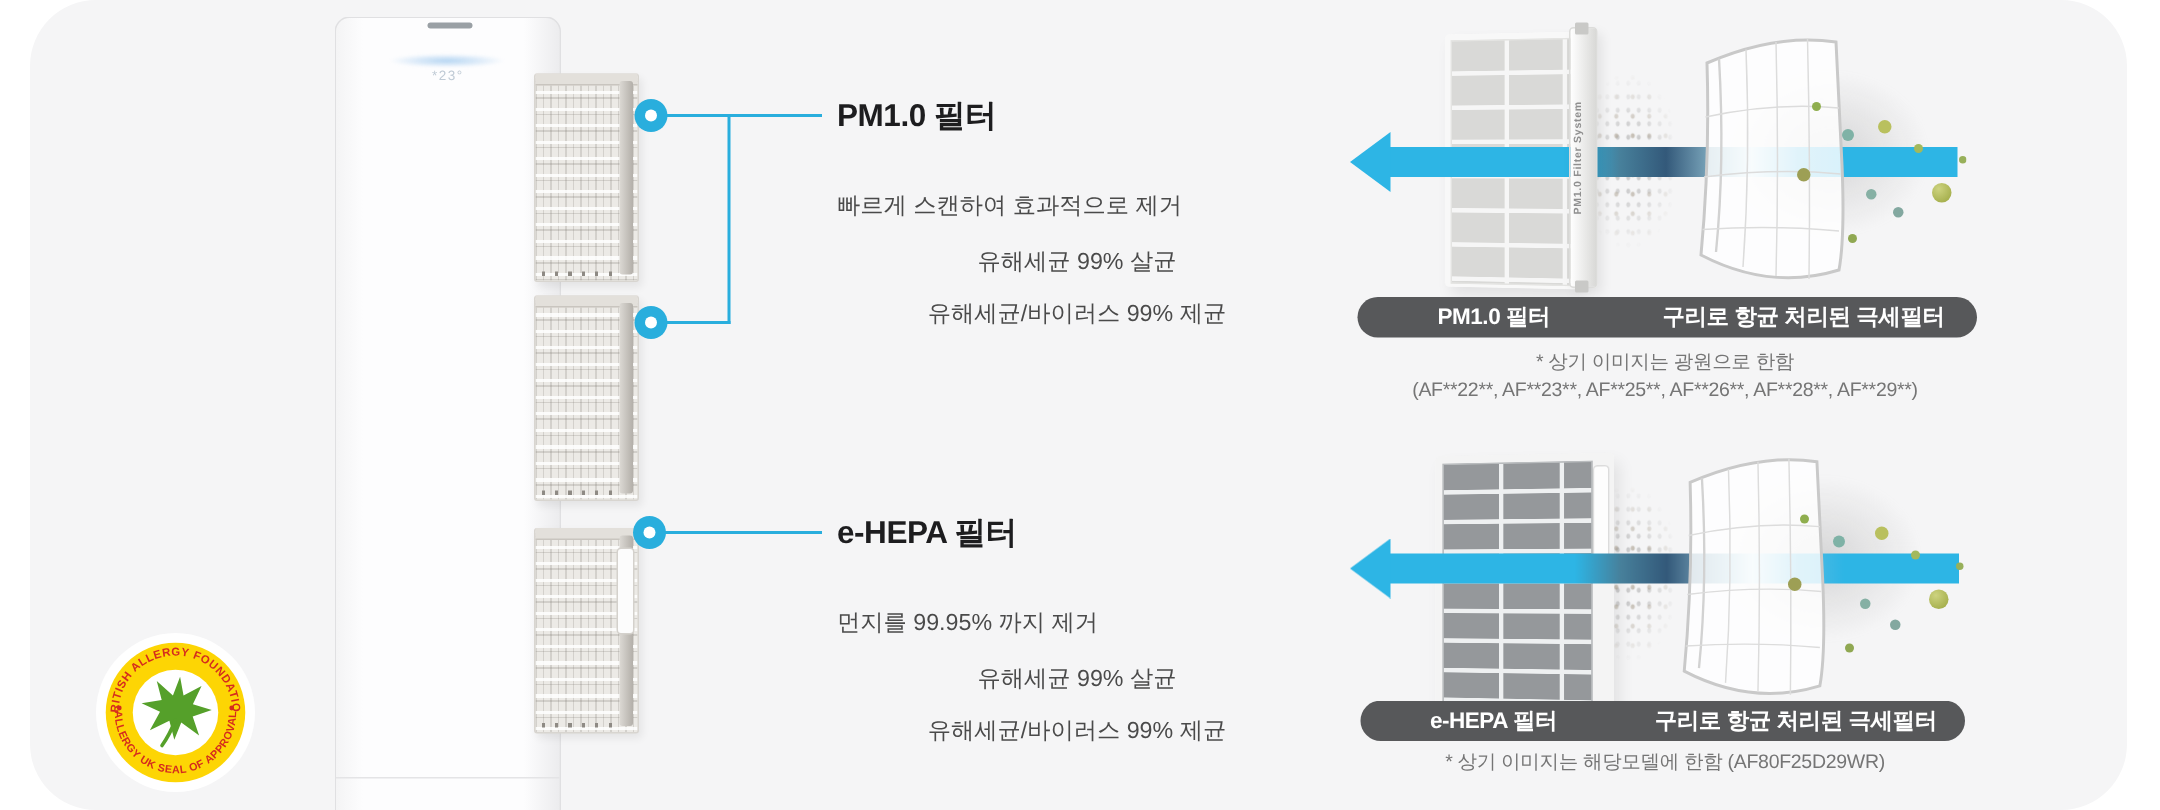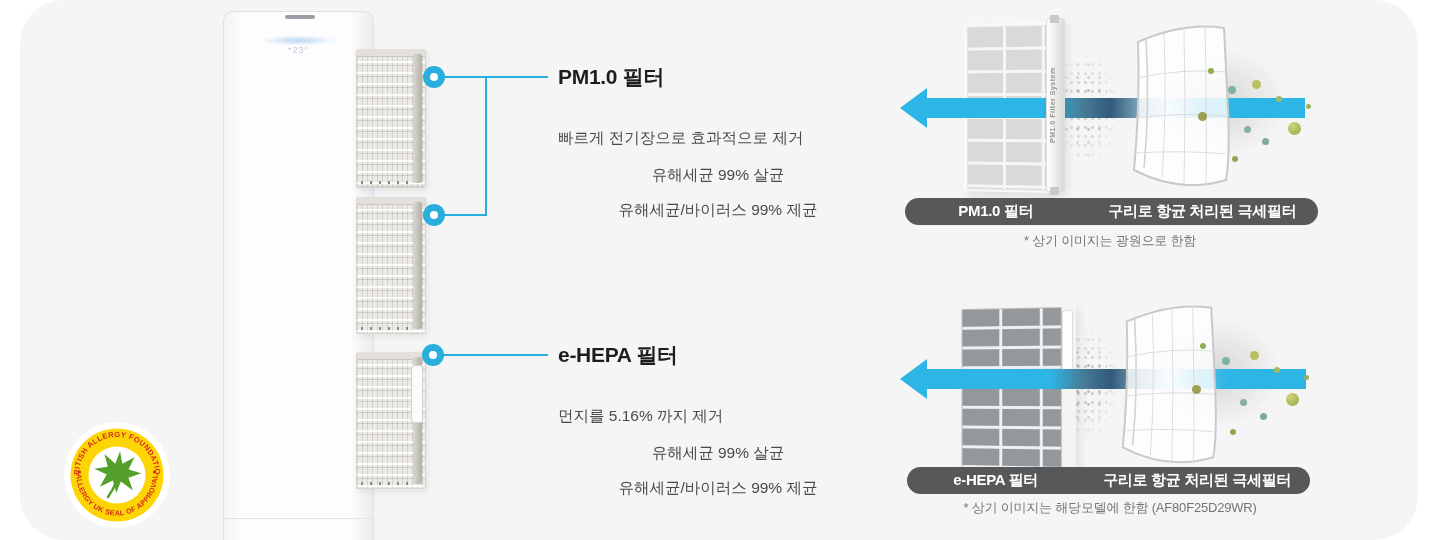--- a/index.html
+++ b/index.html
@@ -132,31 +132,31 @@
     <div class="cdot" style="left:402px;top:344px;"></div>
     <div class="cline" style="left:424px;top:76px;width:104px;height:2px;"></div>
     <div class="cline" style="left:465px;top:76px;width:2px;height:140px;"></div>
     <div class="cline" style="left:424px;top:214px;width:43px;height:2px;"></div>
     <div class="cline" style="left:423px;top:354px;width:105px;height:2px;"></div>
 
     <div class="cblock" style="left:538px;top:63px;">
       <h3>PM1.0 필터</h3>
       <p class="desc">
         <br>
-        <span>빠르게 전기장으로 효과적으로 제거</span>
+        <span>빠르게 스캔하여 효과적으로 제거</span>
       </p>
       <p class="pt">유해세균 99% 살균</p>
       <p class="pt">유해세균/바이러스 99% 제균</p>
     </div>
 
     <div class="cblock" style="left:538px;top:341px;">
       <h3>e-HEPA 필터</h3>
       <p class="desc">
         <br>
-        <span>먼지를 5.16% 까지 제거</span>
+        <span>먼지를 99.95% 까지 제거</span>
       </p>
       <p class="pt">유해세균 99% 살균</p>
       <p class="pt">유해세균/바이러스 99% 제균</p>
     </div>
 
     <div class="badge">
       <svg viewBox="0 0 110 110" width="110" height="110">
         <circle cx="55" cy="55" r="53" fill="#ffffff"></circle>
         <circle cx="55" cy="55" r="46.5" fill="#fdd504"></circle>
         <circle cx="55" cy="55" r="28.5" fill="#ffffff"></circle>
@@ -216,20 +216,21 @@
       <span class="p" style="left:388px;top:112px;width:13px;height:13px;background:radial-gradient(circle at 35% 30%,#cdd37f,#9aa53f);"></span>
       <span class="p" style="left:362px;top:128px;width:7px;height:7px;background:#83a8a0;"></span>
       <span class="p" style="left:406px;top:94px;width:5px;height:5px;background:#98b05a;"></span>
       <span class="p" style="left:332px;top:146px;width:6px;height:6px;background:#90a852;"></span>
 
       <div class="pill" style="left:5px;top:188px;width:413px;">
         <span class="s1">PM1.0 필터</span>
         <span class="s2">구리로 항균 처리된 극세필터</span>
       </div>
       <div class="note" style="top:222px;">* 상기 이미지는 광원으로 한함</div>
+      <div class="note" style="top:242px;">(AF**22**, AF**23**, AF**25**, AF**26**, AF**28**, AF**29**)</div>
     </div>
 
     <div class="diagram" style="left:880px;top:295px;height:230px;">
       <div class="cloud" style="left:245px;top:20px;width:140px;height:115px;"></div>
       <div class="speckles" style="left:150px;top:25px;width:72px;height:125px;"></div>
 
       <div class="panel hepa" style="left:55px;top:8px;width:100px;height:160px;">
         <div class="cells"></div>
         <div class="grip"></div>
       </div>

